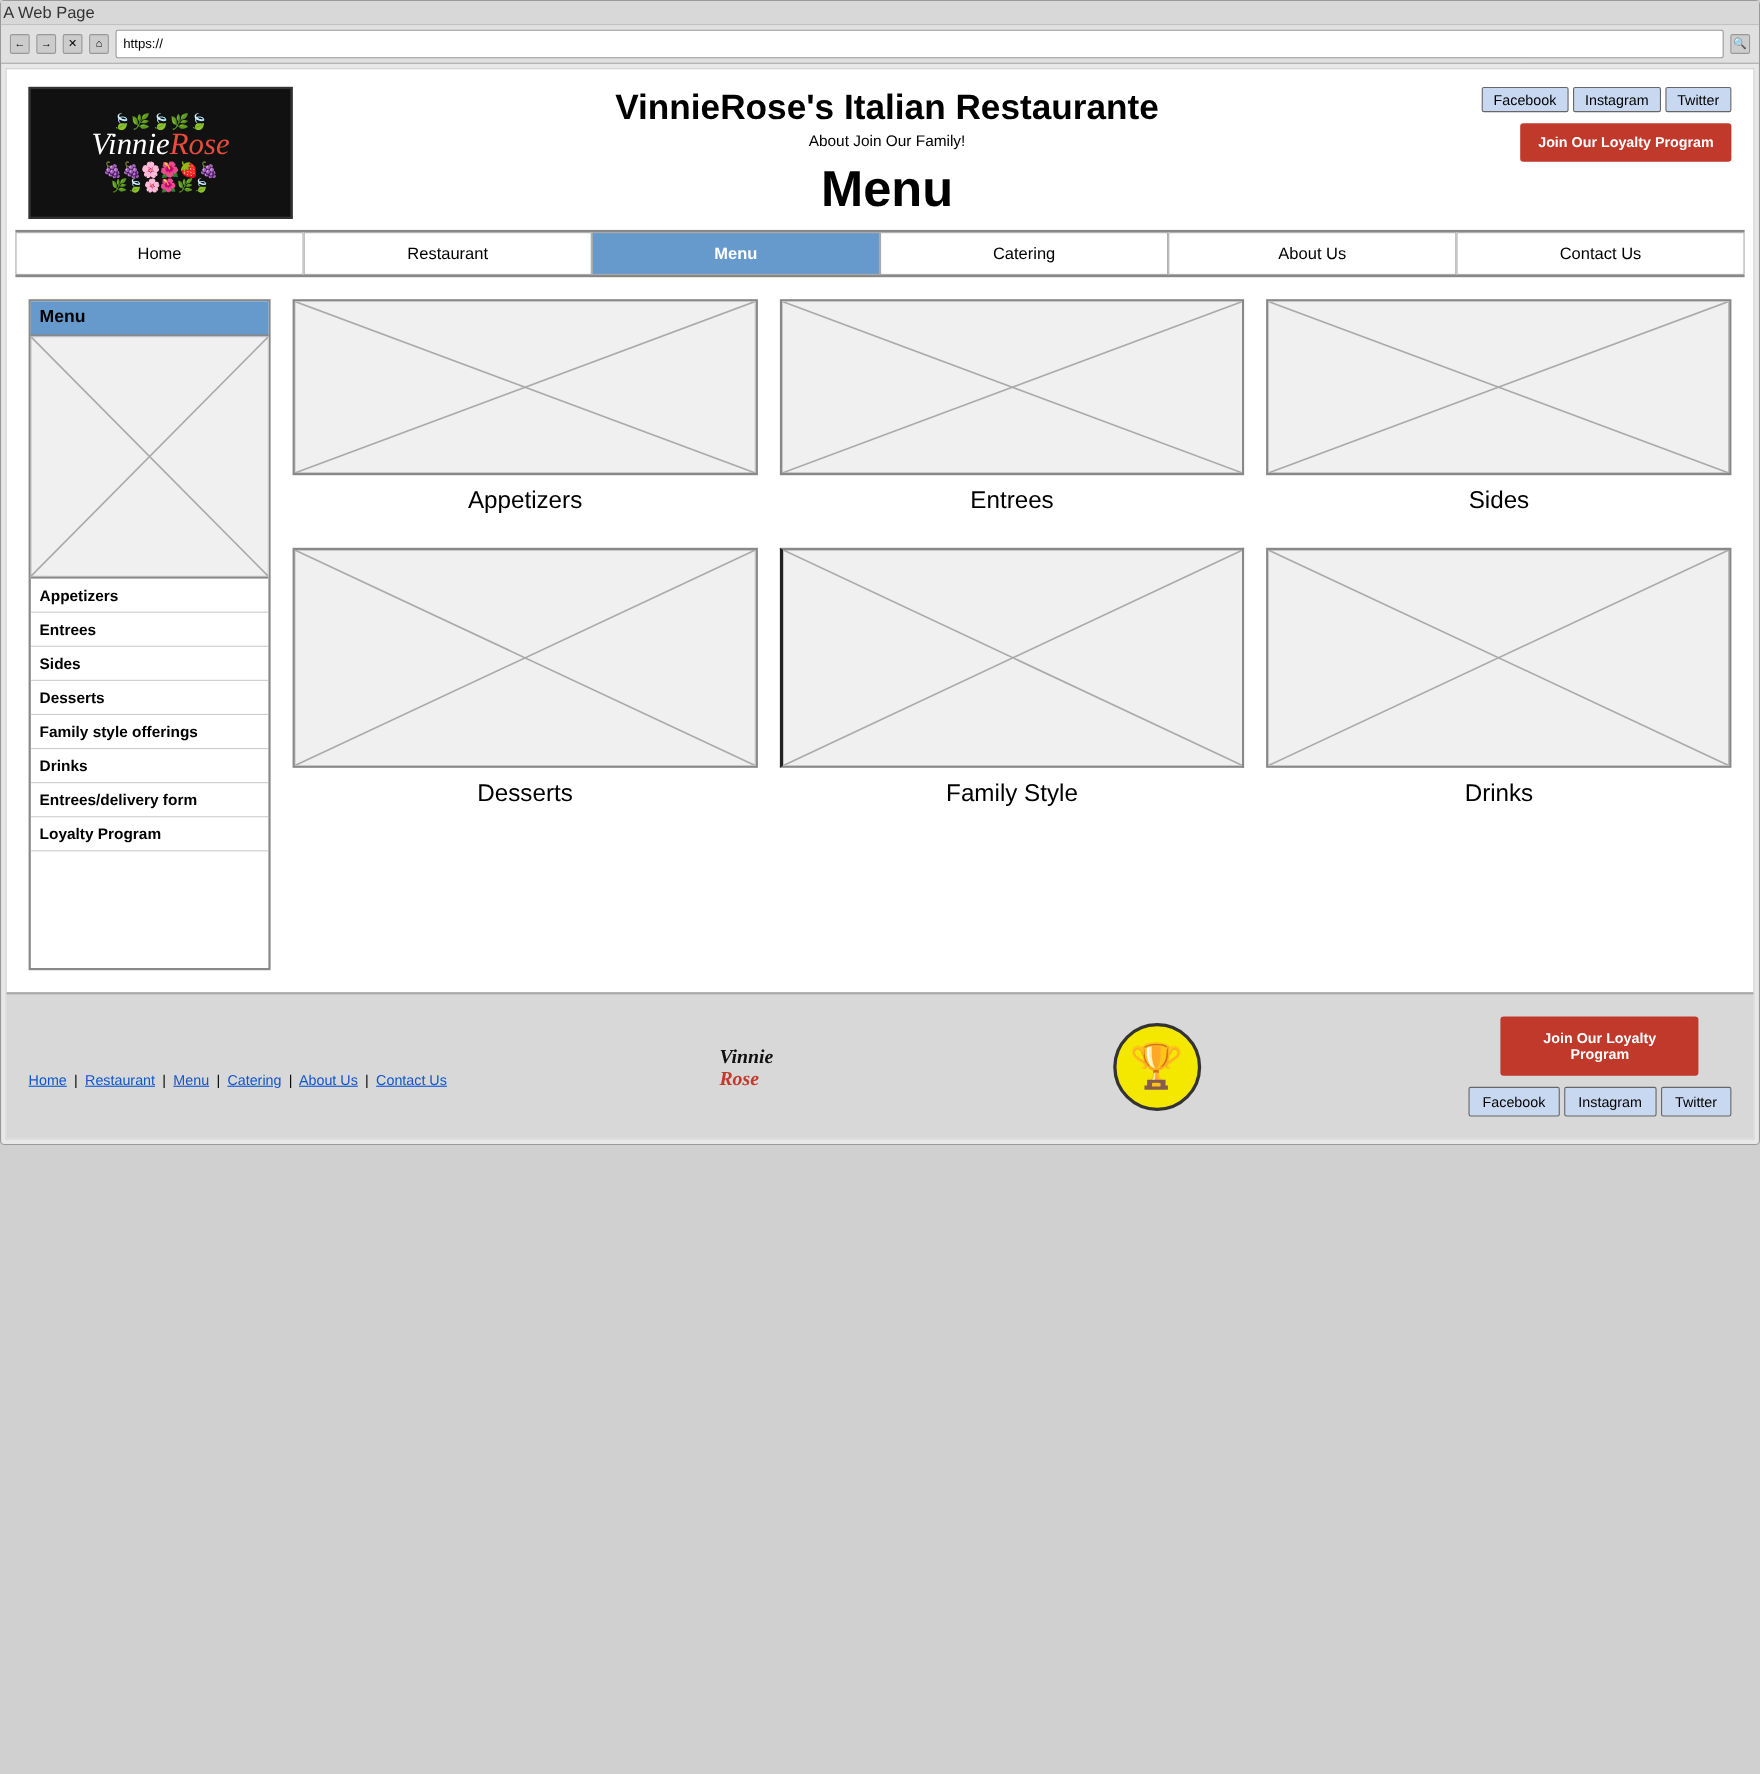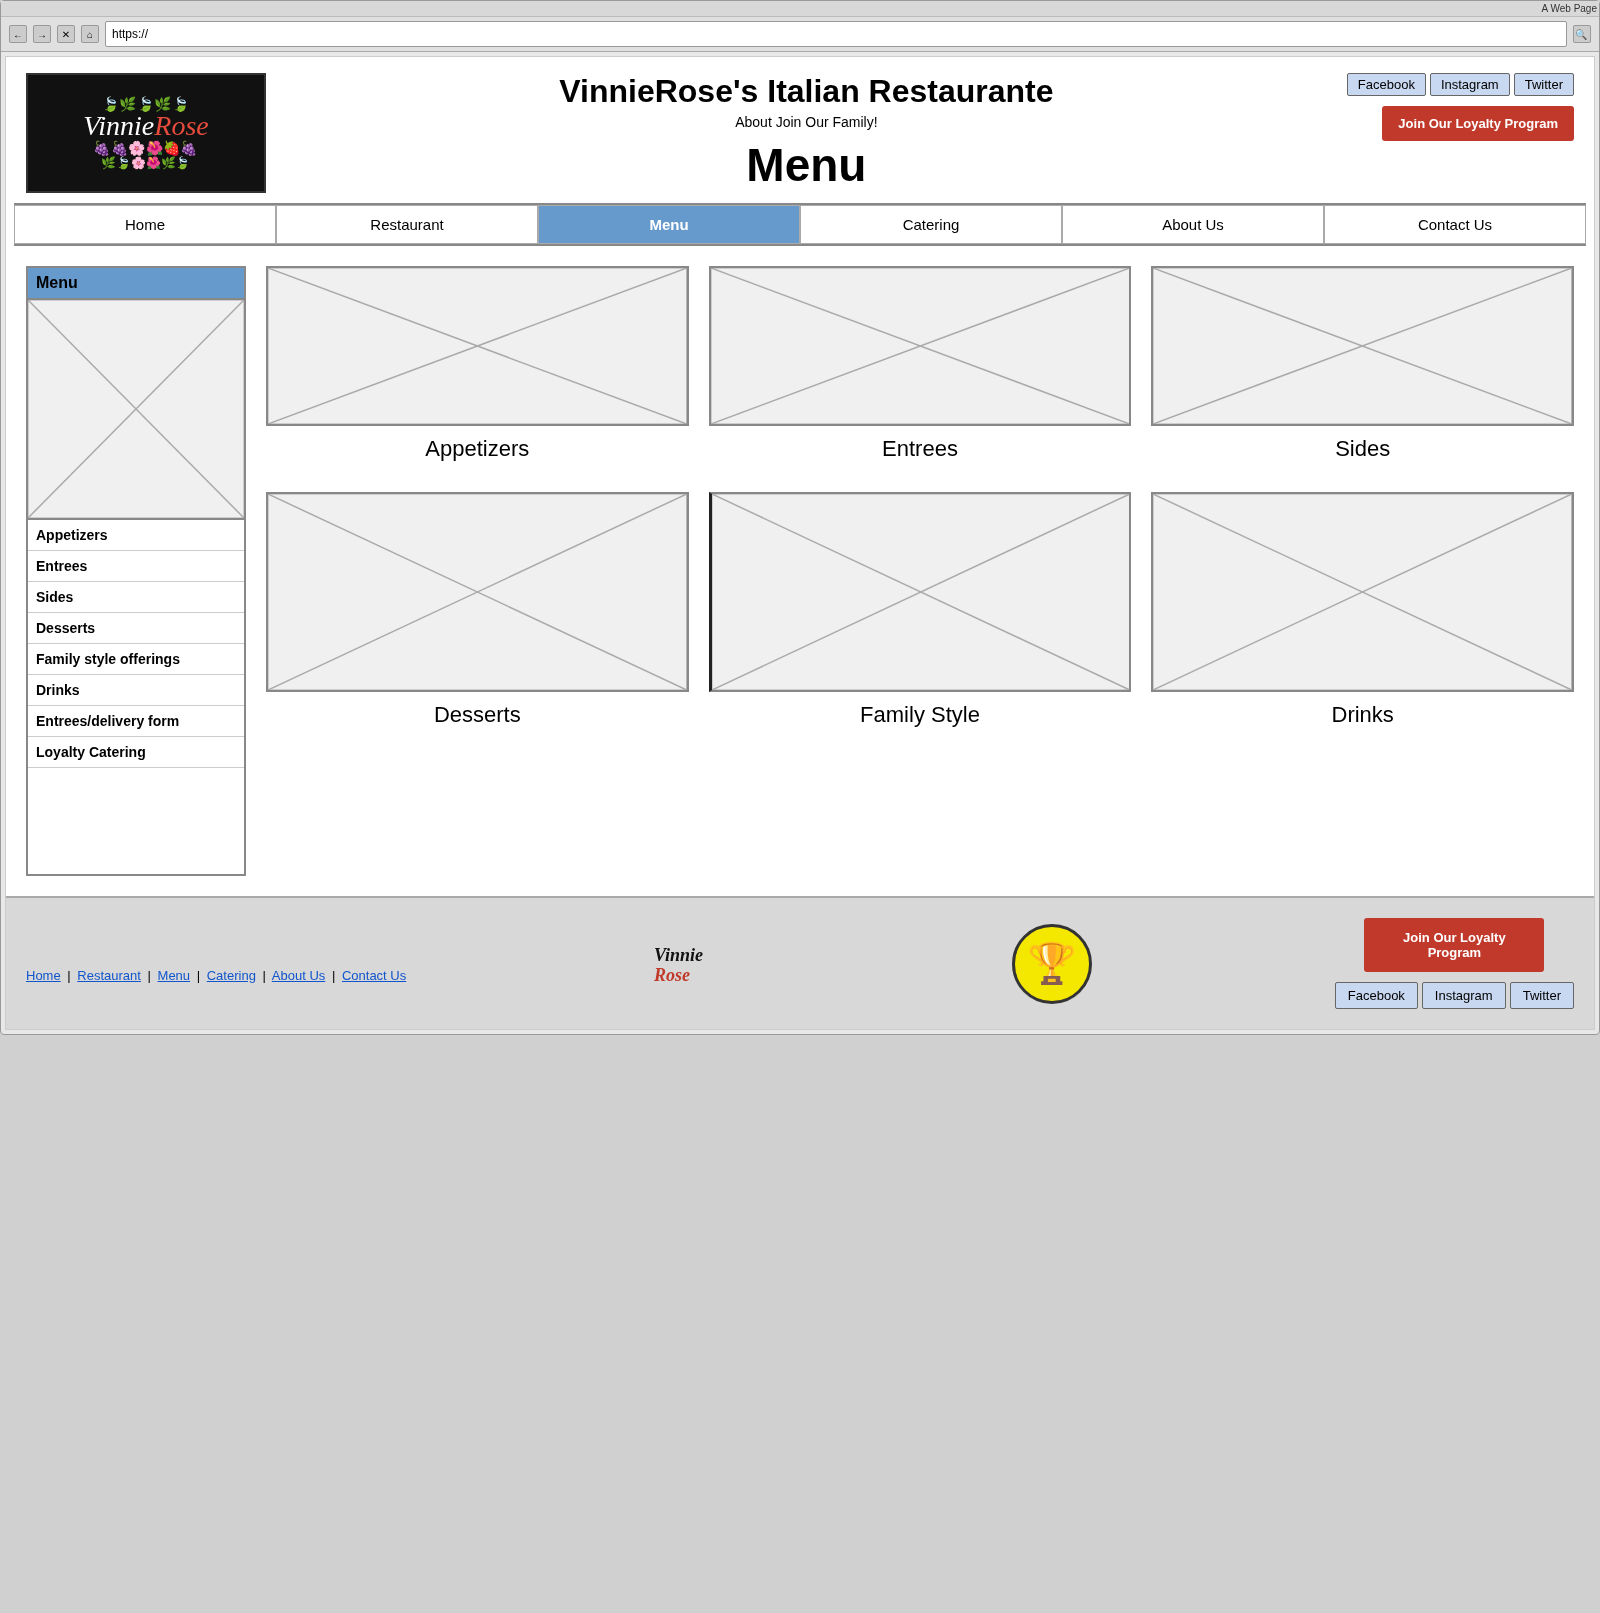--- a/index.html
+++ b/index.html
@@ -18,22 +18,22 @@
     }
     .browser-toolbar {
       display: flex;
       align-items: center;
       padding: 4px 8px;
       background: #e0e0e0;
       border-bottom: 1px solid #aaa;
       gap: 6px;
     }
     .browser-title-bar {
-      text-align: right;
-      font-size: 10px;
+      text-align: left;
+      font-size: 15px;
       color: #333;
       padding: 2px;
       background: #d8d8d8;
       border-bottom: 1px solid #bbb;
     }
     .nav-btn {
       width: 18px; height: 18px;
       border: 1px solid #999;
       background: #ccc;
       border-radius: 2px;
@@ -364,21 +364,21 @@
           </svg>
         </div>
         <ul class="sidebar-menu-list">
           <li class="sidebar-menu-item">Appetizers</li>
           <li class="sidebar-menu-item">Entrees</li>
           <li class="sidebar-menu-item">Sides</li>
           <li class="sidebar-menu-item">Desserts</li>
           <li class="sidebar-menu-item">Family style offerings</li>
           <li class="sidebar-menu-item">Drinks</li>
           <li class="sidebar-menu-item">Entrees/delivery form</li>
-          <li class="sidebar-menu-item">Loyalty Catering</li>
+          <li class="sidebar-menu-item">Loyalty Program</li>
         </ul>
       </div>
 
       <div class="content-grid">
 
         <div class="grid-row">
           <div class="grid-item">
             <div class="grid-item-img">
               <svg xmlns="http://www.w3.org/2000/svg" width="100%" height="100%">
                 <rect width="100%" height="100%" fill="#f0f0f0" stroke="#aaa" stroke-width="1"></rect>

